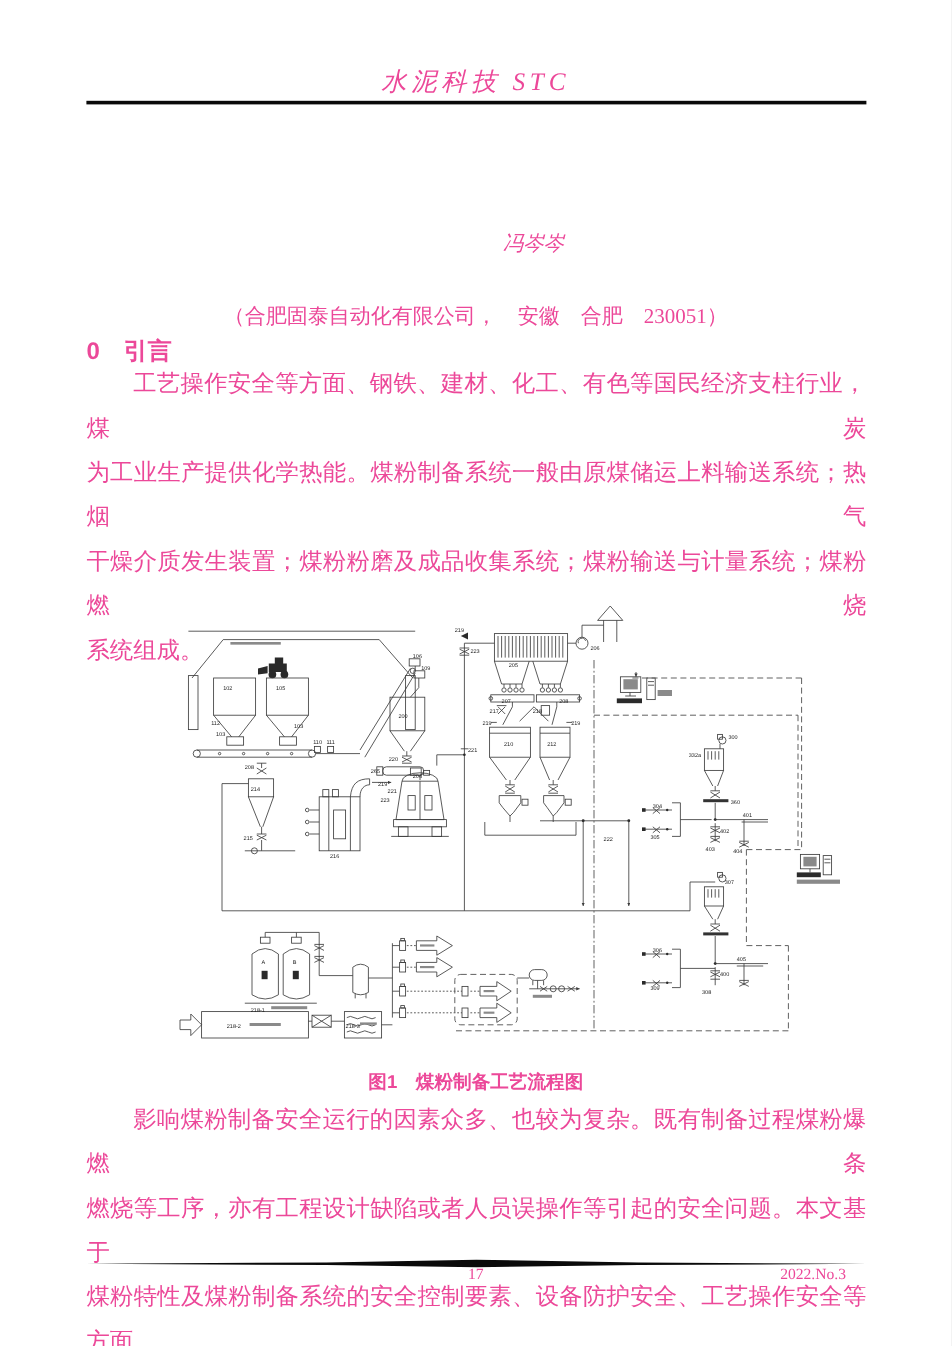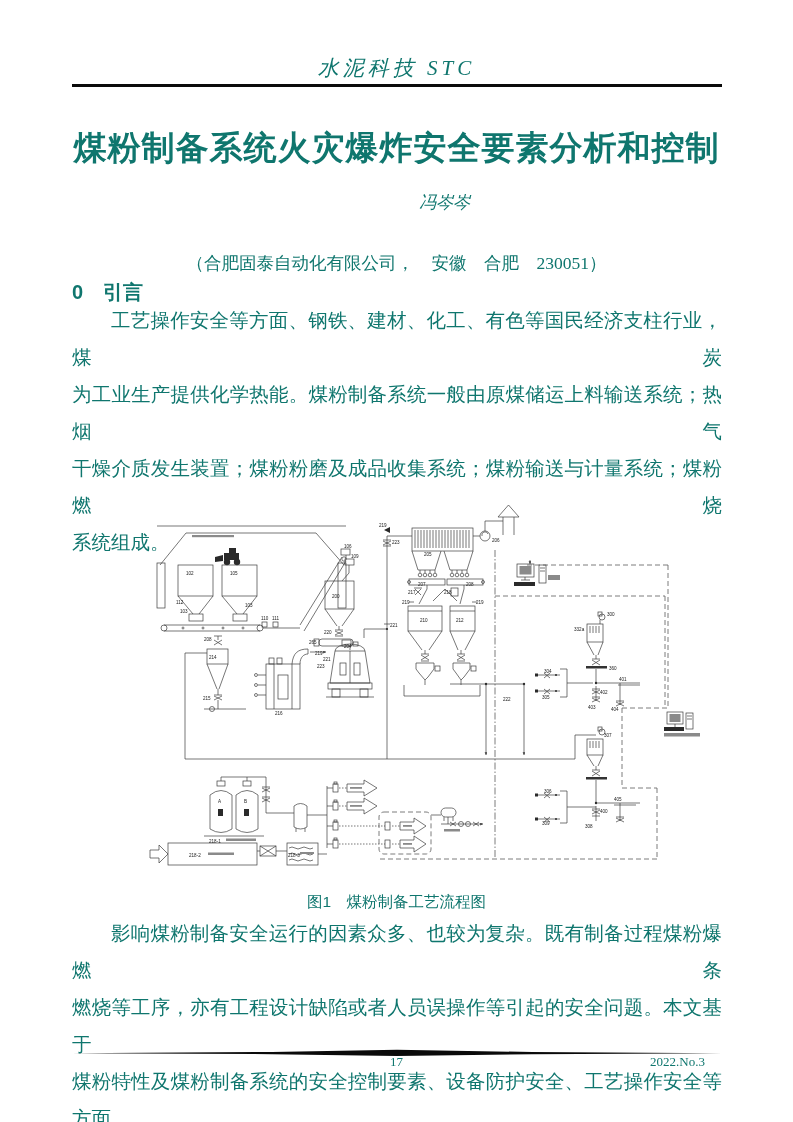--- a/index.html
+++ b/index.html
@@ -1,37 +1,37 @@
 <!DOCTYPE html>
 <html><head>
 <meta charset="utf-8">
 <style>
   html,body{margin:0;padding:0;background:#e8e8e8;}
   #page{position:relative;width:793px;height:1122px;margin:0 auto;background:#ffffff;overflow:hidden;
-        font-family:"Liberation Serif","DejaVu Serif",serif;color:#0f766e;}
+        font-family:"Liberation Serif","DejaVu Serif",serif;color:#ec4899;}
   .abs{position:absolute;}
   .center{left:0;width:793px;text-align:center;}
   
   .journal{top:54px;font-style:italic;font-size:21px;letter-spacing:4px;font-family:"Liberation Serif",serif;}
   .rule-top{top:84px;left:72px;width:650px;height:2.5px;background:#0a0a0a;}
   
   .paper-title{top:126px;font-size:33px;font-weight:bold;letter-spacing:1px;font-family:"Liberation Sans","DejaVu Sans",sans-serif;}
   .author{top:191px;font-size:17px;font-style:italic;padding-left:48px;}
   .affil{top:215px;font-size:17.5px;margin-top:36px;}
   
   .sec-head{top:279px;left:72px;font-size:20px;font-weight:bold;font-family:"Liberation Sans","DejaVu Sans",sans-serif;}
   .para{left:72px;width:650px;font-size:19.5px;line-height:37px;}
   .para1{top:302px;}
   .para2{top:915px;}
   .jline{text-align:justify;text-align-last:justify;}
   .jline.last{text-align-last:left;}
   .para .jline:first-child{text-indent:2em;}
   
   #figure-wrap{top:503px;left:148px;width:600px;height:382px;}
-  .fig-caption{top:892px;font-size:15.5px;font-weight:normal;font-family:"Liberation Sans","DejaVu Sans",sans-serif;}
+  .fig-caption{top:892px;font-size:15.5px;font-weight:bold;font-family:"Liberation Sans","DejaVu Sans",sans-serif;}
   
   .rule-bottom{top:1049px;left:72px;}
   .pgnum{top:1054px;font-size:13px;}
   .issue{top:1054px;right:88px;font-size:13px;}
   
   svg .ln{stroke:#3c3c3c;stroke-width:0.7;fill:none;}
   svg .fillw{stroke:#3c3c3c;stroke-width:0.7;fill:#fff;}
   svg .dk{fill:#2a2a2a;stroke:none;}
   svg .smudge{fill:#8a8a8a;stroke:none;}
   svg .dsh{stroke:#5a5a5a;stroke-width:0.8;fill:none;stroke-dasharray:5 3;}
@@ -41,21 +41,20 @@
   svg .lbl{font:4.6px "Liberation Sans","DejaVu Sans",sans-serif;fill:#222;}
 </style>
 </head>
 <body>
 
 <div id="page">
 
   <div class="abs center journal">水泥科技 STC</div>
   <div class="abs rule-top"></div>
 
-  <div class="abs center paper-title">煤粉制备系统火灾爆炸安全要素分析和控制</div>
   <div class="abs center author">冯岑岑</div>
   <div class="abs center affil">（合肥固泰自动化有限公司，　安徽　合肥　230051）</div>
 
   <div class="abs sec-head">0　引言</div>
   <div class="abs para para1">
       <div class="jline">工艺操作安全等方面、钢铁、建材、化工、有色等国民经济支柱行业，煤炭</div>
       <div class="jline">为工业生产提供化学热能。煤粉制备系统一般由原煤储运上料输送系统；热烟气</div>
       <div class="jline">干燥介质发生装置；煤粉粉磨及成品收集系统；煤粉输送与计量系统；煤粉燃烧</div>
       <div class="jline last">系统组成。</div>
     </div>

